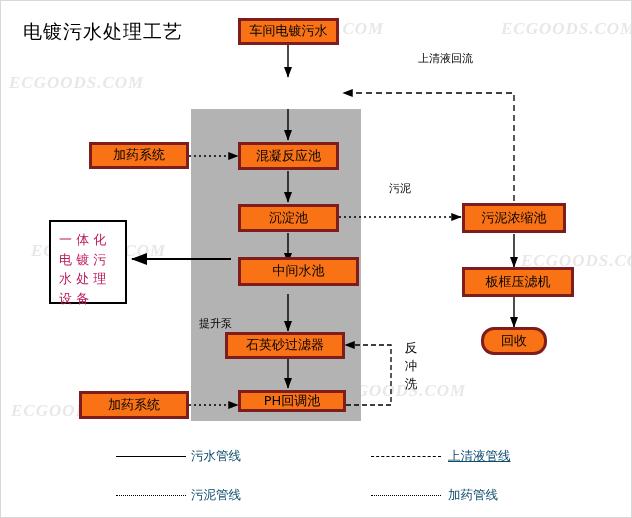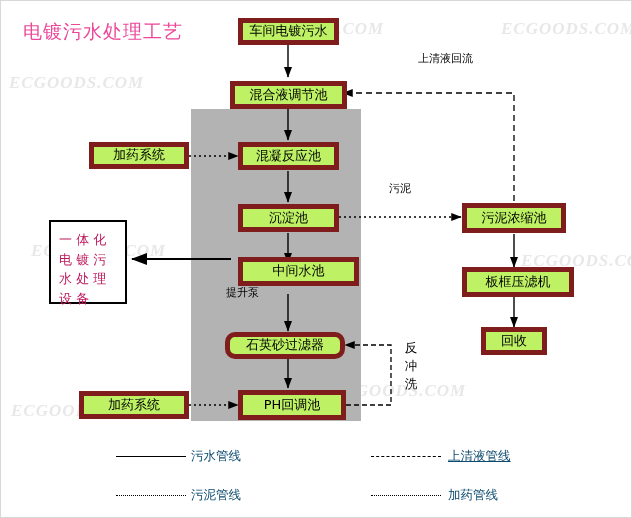--- a/index.html
+++ b/index.html
@@ -33,22 +33,22 @@
   }
   .layer { position: absolute; left: 0; top: 0; width: 100%; height: 100%; }
   
   .grey-band {
     position: absolute;
     background: #b3b3b3;
     z-index: 1;
   }
   .node {
     position: absolute;
-    background: #bef264;
-    border: 5px solid #7f1d1d;
+    background: #f97316;
+    border: 3px solid #7f1d1d;
     box-sizing: border-box;
     display: flex;
     align-items: center;
     justify-content: center;
     font-size: 13px;
     color: #000000;
     z-index: 3;
     text-align: center;
     line-height: 1.25;
     white-space: nowrap;
@@ -56,21 +56,21 @@
   .label {
     position: absolute;
     font-size: 11px;
     color: #000000;
     z-index: 4;
     white-space: nowrap;
   }
   .title {
     position: absolute;
     font-size: 19px;
-    color: #ec4899;
+    color: #000000;
     z-index: 4;
     white-space: nowrap;
     letter-spacing: 1px;
   }
   .vert-text {
     position: absolute;
     z-index: 4;
     font-size: 12.5px;
     line-height: 1.45;
     width: 20px;
@@ -164,54 +164,53 @@
 
     <polyline points="513,200 513,92 342,92" fill="none" stroke="#000" stroke-width="1.3" stroke-dasharray="6,4" marker-end="url(#ah)"></polyline>
 
     <polyline points="345,404 390,404 390,344 344,344" fill="none" stroke="#000" stroke-width="1.3" stroke-dasharray="5,3" marker-end="url(#ah)"></polyline>
   </svg>
 
   <div class="title" style="left:22px; top:18px;">电镀污水处理工艺</div>
 
   <div class="node" style="left:237px; top:17px; width:101px; height:27px;">车间电镀污水</div>
 
-  <div class="node" style="left:229px; top:80px; width:117px; height:28px;">混合液调节池</div>
 
   <div class="node" style="left:237px; top:141px; width:101px; height:28px;">混凝反应池</div>
 
   <div class="node" style="left:237px; top:203px; width:101px; height:28px;">沉淀池</div>
 
   <div class="node" style="left:237px; top:256px; width:121px; height:29px;font-family:Liberation Serif, serif;">中间水池</div>
 
-  <div class="node" style="left:224px; top:331px; width:120px; height:27px;border-radius:10px;">石英砂过滤器</div>
-
-  <div class="node" style="left:237px; top:389px; width:108px; height:30px;">PH回调池</div>
+  <div class="node" style="left:224px; top:331px; width:120px; height:27px;">石英砂过滤器</div>
+
+  <div class="node" style="left:237px; top:389px; width:108px; height:22px;">PH回调池</div>
 
   <div class="node" style="left:88px; top:141px; width:100px; height:27px;">加药系统</div>
 
   <div class="node" style="left:78px; top:390px; width:110px; height:28px;">加药系统</div>
 
   <div class="node" style="left:461px; top:202px; width:104px; height:30px;">污泥浓缩池</div>
 
   <div class="node" style="left:461px; top:266px; width:112px; height:30px;text-align:center;">板框压滤机</div>
 
-  <div class="node" style="left:480px; top:326px; width:66px; height:28px;">回收</div>
+  <div class="node" style="left:480px; top:326px; width:66px; height:28px;border-radius:13px;">回收</div>
 
   <div class="multi-line-box" style="left:48px; top:219px; width:78px; height:84px;">
     <div>一 体 化</div>
     <div>电 镀 污</div>
     <div>水 处 理</div>
     <div>设  备</div>
   </div>
 
   <div class="label" style="left:417px; top:50px;">上清液回流</div>
 
   <div class="label" style="left:388px; top:180px;">污泥</div>
 
-  <div class="label" style="left:198px; top:284px;margin-left:27px;">提升泵</div>
+  <div class="label" style="left:198px; top:315px;">提升泵</div>
 
   <div class="vert-text" style="left:400px; top:338px;">
     <div>反</div>
     <div>冲</div>
     <div>洗</div>
   </div>
 
   <div class="legend-line" style="left:115px; top:455px; width:70px;"></div>
   <div class="legend-item" style="left:190px; top:447px;">污水管线</div>
 

